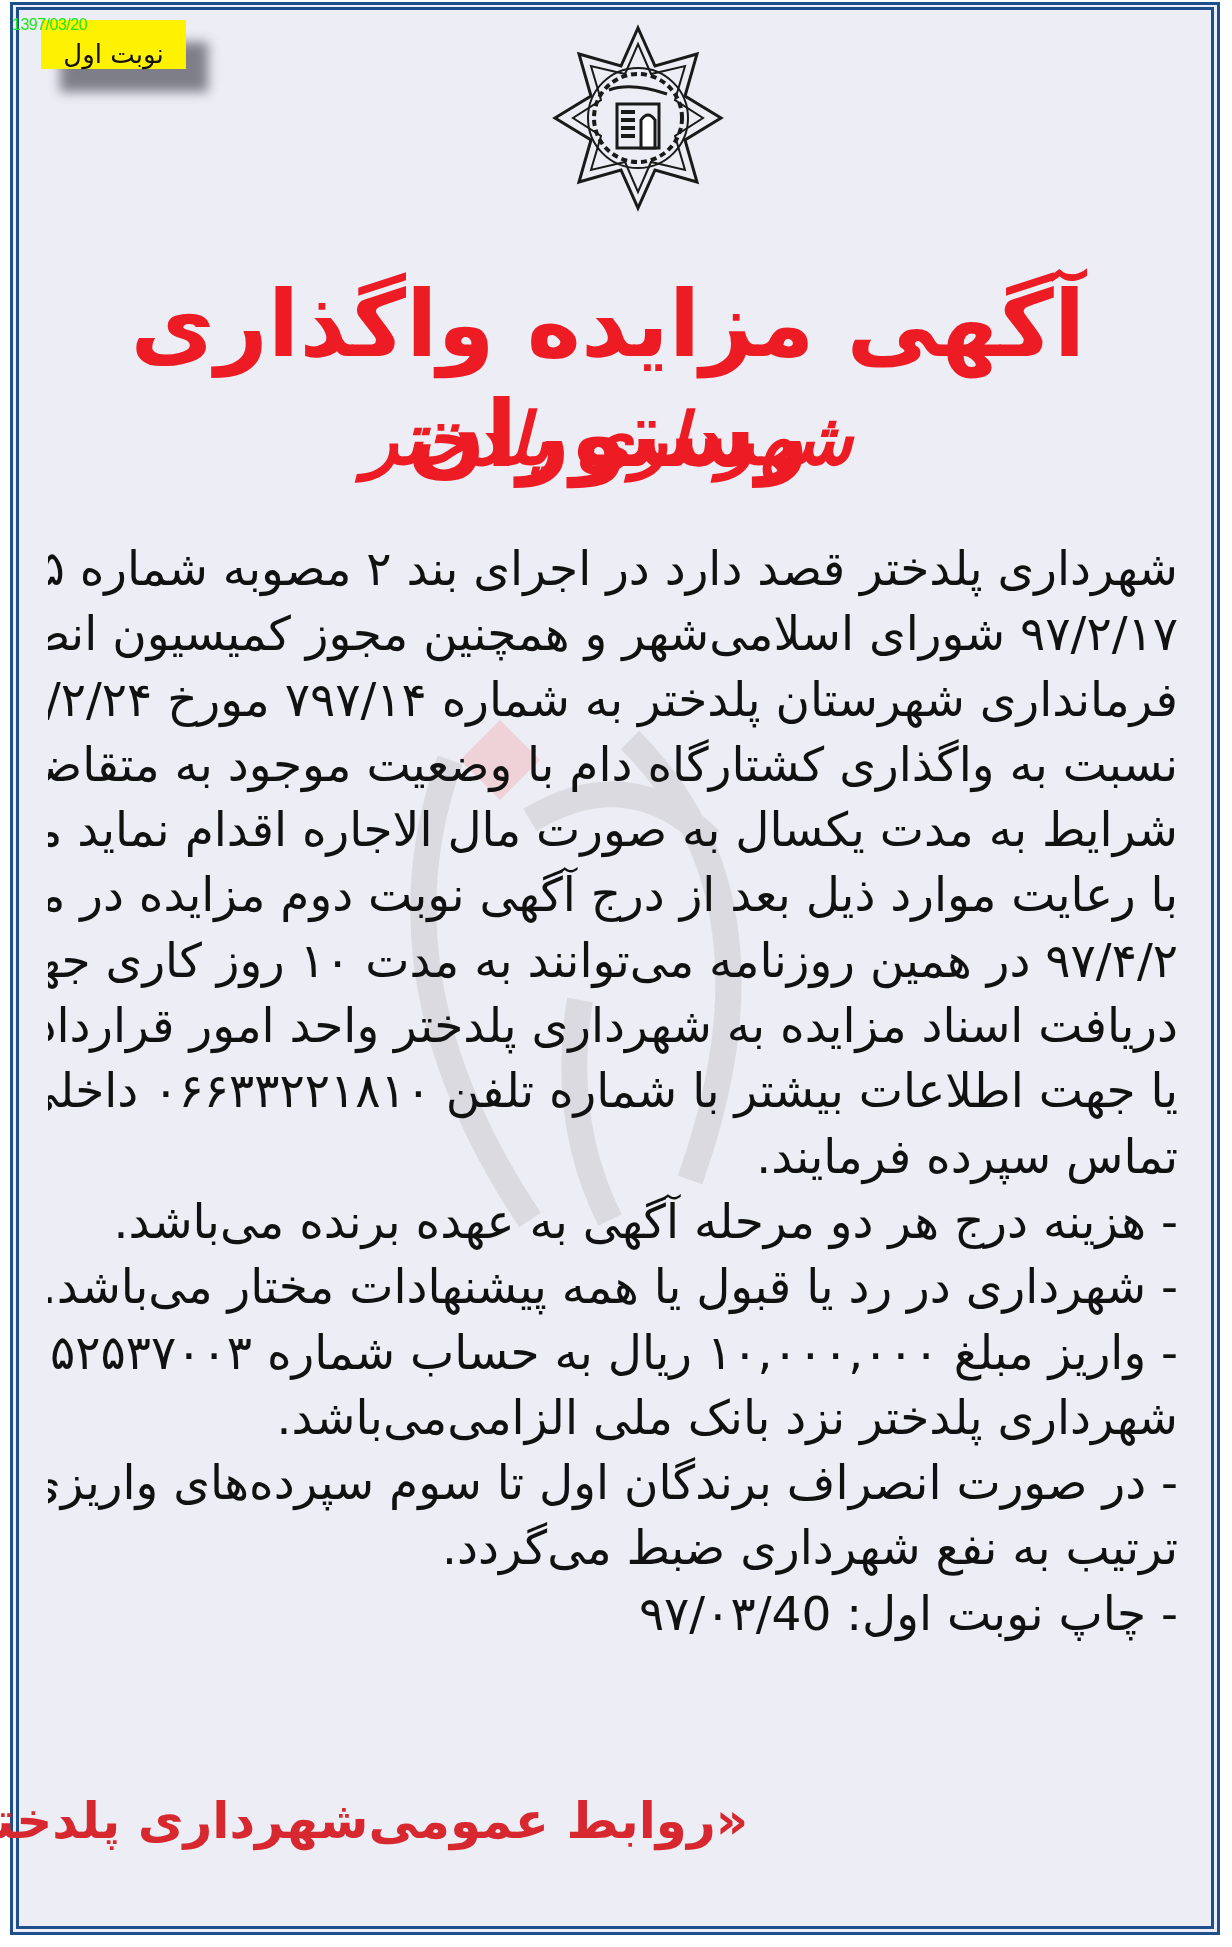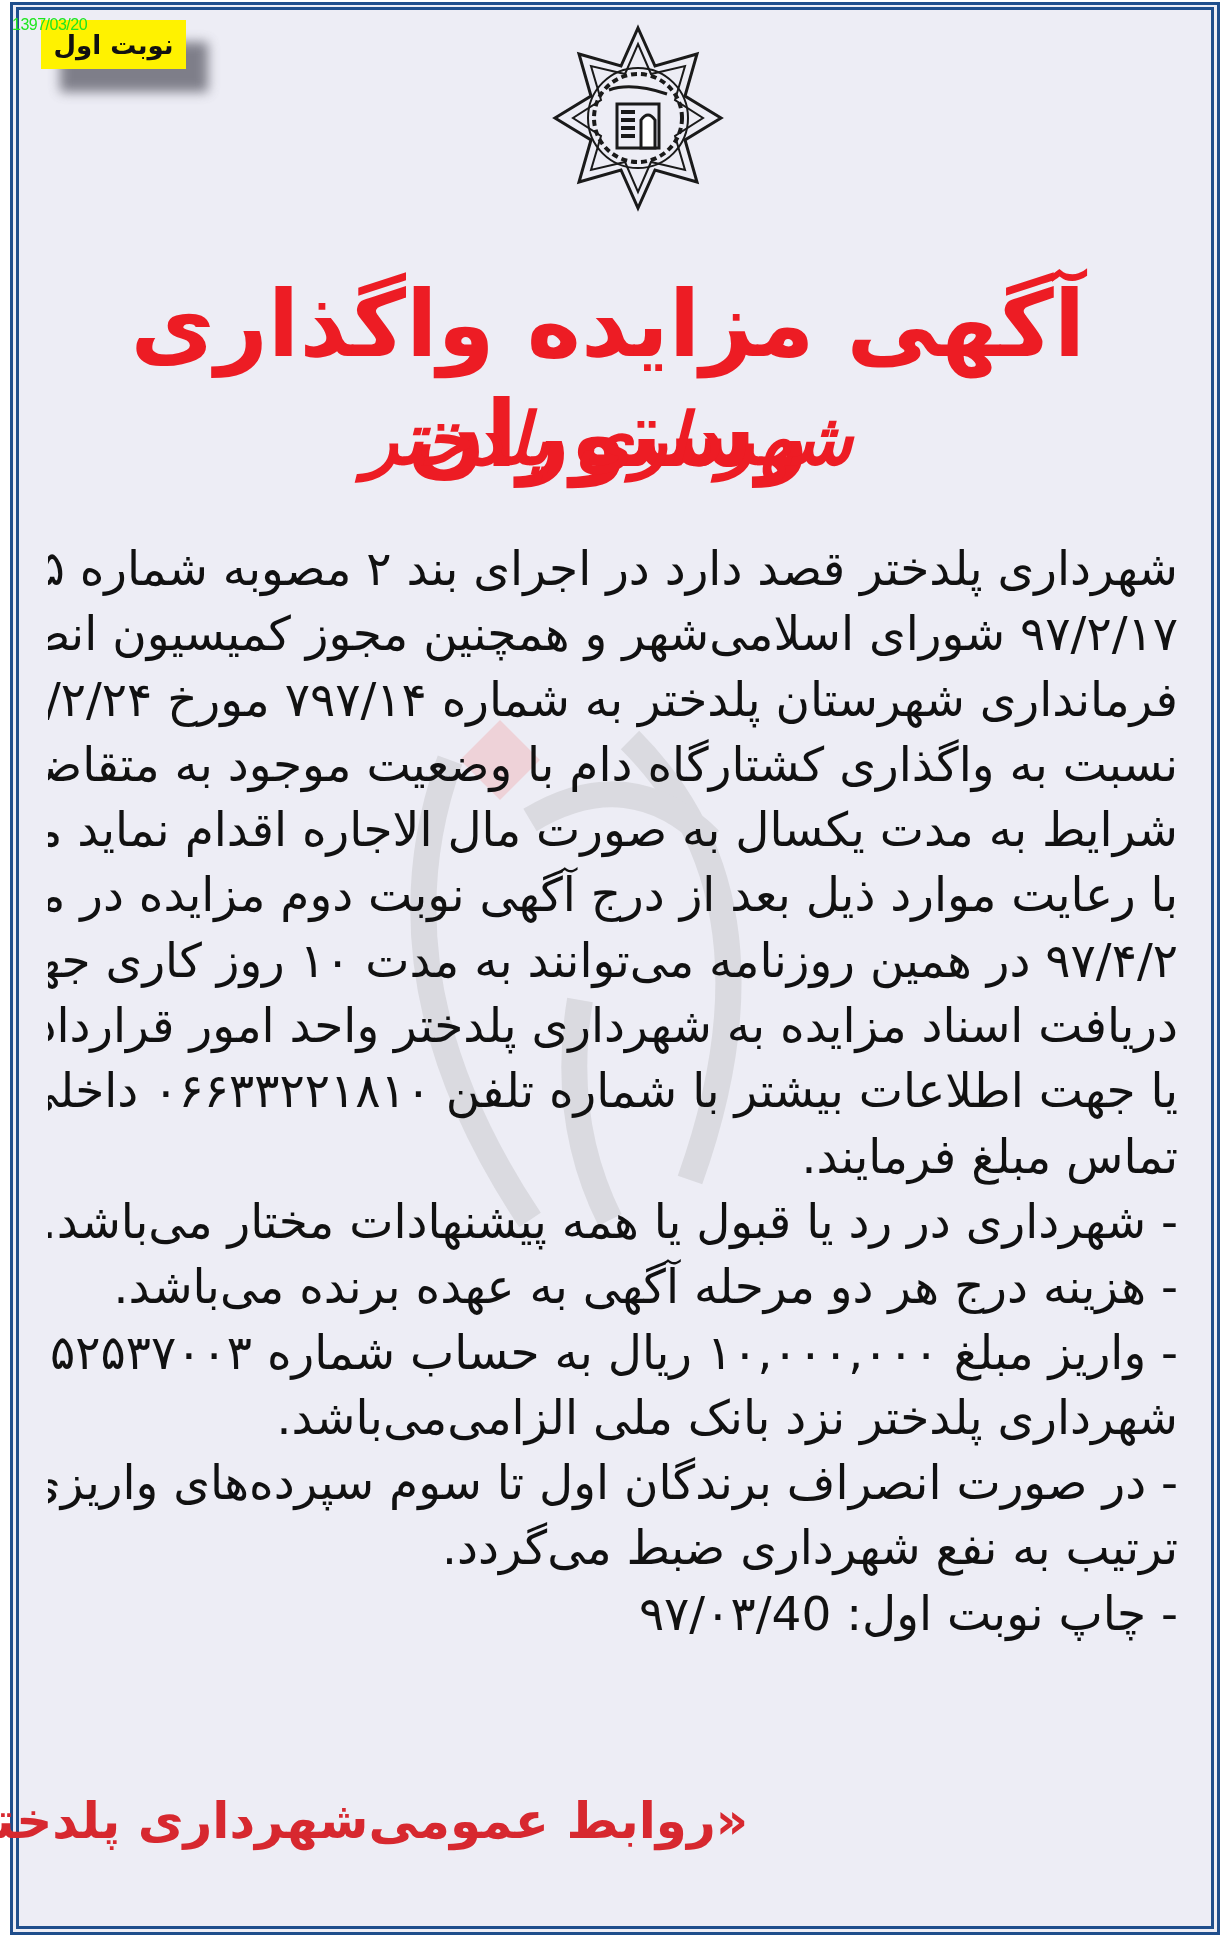--- a/index.html
+++ b/index.html
@@ -5,22 +5,22 @@
   html, body { margin:0; padding:0; }
   body { width:1232px; height:1947px; background:#ffffff; position:relative; overflow:hidden;
          font-family:"DejaVu Sans", sans-serif; }
   .frame-outer { position:absolute; left:10px; top:2px; width:1210px; height:1933px;
          border:3px solid #1f4e8c; box-sizing:border-box; background:#ededf5; }
   .frame-inner { position:absolute; left:16px; top:7px; width:1198px; height:1922px;
          border:3px solid #1f4e8c; box-sizing:border-box; background:#ededf5; }
   .badge-shadow { position:absolute; left:60px; top:42px; width:148px; height:50px;
          background:#5a5a66; filter:blur(6px); opacity:0.75; }
   .badge { position:absolute; left:41px; top:20px; width:145px; height:49px; background:#fff200;
-         display:flex; align-items:center; justify-content:center; direction:rtl;
-         font-size:26px; font-weight:bold; color:#111; }
+         display:flex; align-items:flex-end; justify-content:center; direction:rtl;
+         font-size:26px; font-weight:normal; color:#111; }
   .stamp { position:absolute; left:12px; top:16px; font-family:"Liberation Sans", sans-serif;
          font-size:16px; color:#1ee61e; z-index:5; letter-spacing:-0.5px; }
   .logo { position:absolute; left:551px; top:24px; width:174px; height:188px; }
   .title { position:absolute; left:52px; width:1112px; text-align:center; direction:rtl;
          color:#ed1c24; font-weight:bold; font-family:"DejaVu Sans", sans-serif; }
   .title1 { top:270px; font-size:92px; line-height:110px; letter-spacing:-1px; }
   .title2 { top:384px; font-size:72px; line-height:110px; letter-spacing:-1px;font-style:italic; }
   .watermark { position:absolute; left:330px; top:700px; width:560px; height:560px; opacity:0.5; }
   .body-text { position:absolute; left:48px; top:536px; width:1130px; direction:rtl;
          text-align:justify; text-align-last:right; color:#111;
@@ -76,23 +76,23 @@
 <div class="body-text">
   <span class="ln">شهرداری پلدختر قصد دارد در اجرای بند ۲ مصوبه شماره ۶۵ مورخ</span>
   <span class="ln">۹۷/۲/۱۷ شورای اسلامی‌شهر و همچنین مجوز کمیسیون انطباق</span>
   <span class="ln">فرمانداری شهرستان پلدختر به شماره ۷۹۷/۱۴ مورخ ۹۷/۲/۲۴</span>
   <span class="ln">نسبت به واگذاری کشتارگاه دام با وضعیت موجود به متقاضیان واجد</span>
   <span class="ln">شرایط به مدت یکسال به صورت مال الاجاره اقدام نماید متقاضیان</span>
   <span class="ln">با رعایت موارد ذیل بعد از درج آگهی نوبت دوم مزایده در مورخ</span>
   <span class="ln">۹۷/۴/۲ در همین روزنامه می‌توانند به مدت ۱۰ روز کاری جهت</span>
   <span class="ln">دریافت اسناد مزایده به شهرداری پلدختر واحد امور قراردادها مراجعه</span>
   <span class="ln">یا جهت اطلاعات بیشتر با شماره تلفن ۰۶۶۳۳۲۲۱۸۱۰ داخلی ۱۳۷</span>
-  <span class="ln last">تماس مبلغ فرمایند.</span>
+  <span class="ln last">تماس سپرده فرمایند.</span>
+  <span class="ln last">- هزینه درج هر دو مرحله آگهی به عهده برنده می‌باشد.</span>
   <span class="ln last">- شهرداری در رد یا قبول یا همه پیشنهادات مختار می‌باشد.</span>
-  <span class="ln last">- هزینه درج هر دو مرحله آگهی به عهده برنده می‌باشد.</span>
   <span class="ln">- واریز مبلغ ۱۰,۰۰۰,۰۰۰ ریال به حساب شماره ۰۱۰۹۲۵۲۵۳۷۰۰۳</span>
   <span class="ln last">شهرداری پلدختر نزد بانک ملی الزامی‌می‌باشد.</span>
   <span class="ln">- در صورت انصراف برندگان اول تا سوم سپرده‌های واریزی به</span>
   <span class="ln last">ترتیب به نفع شهرداری ضبط می‌گردد.</span>
   <span class="ln last">- چاپ نوبت اول: ۹۷/۰۳/40</span>
 </div>
 
 <div class="signature">«روابط عمومی‌شهرداری پلدختر»</div>
 
 </body></html>

